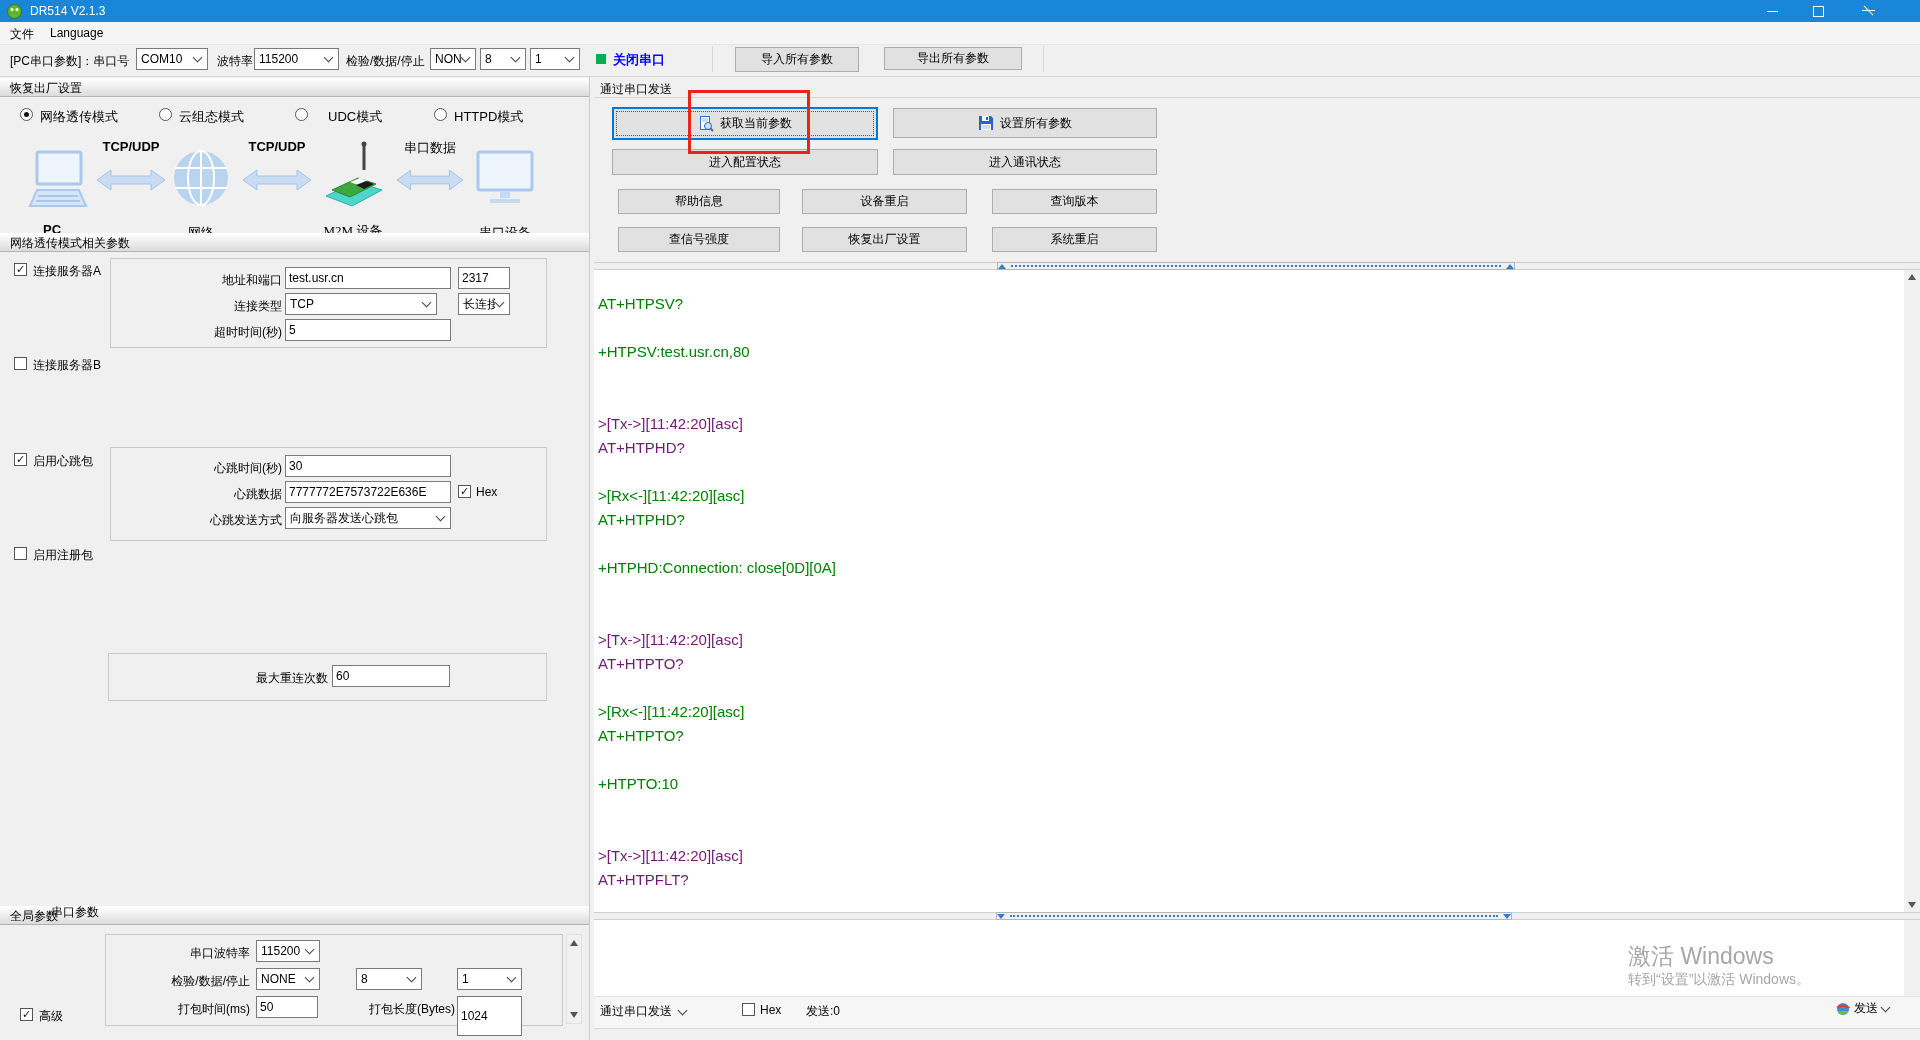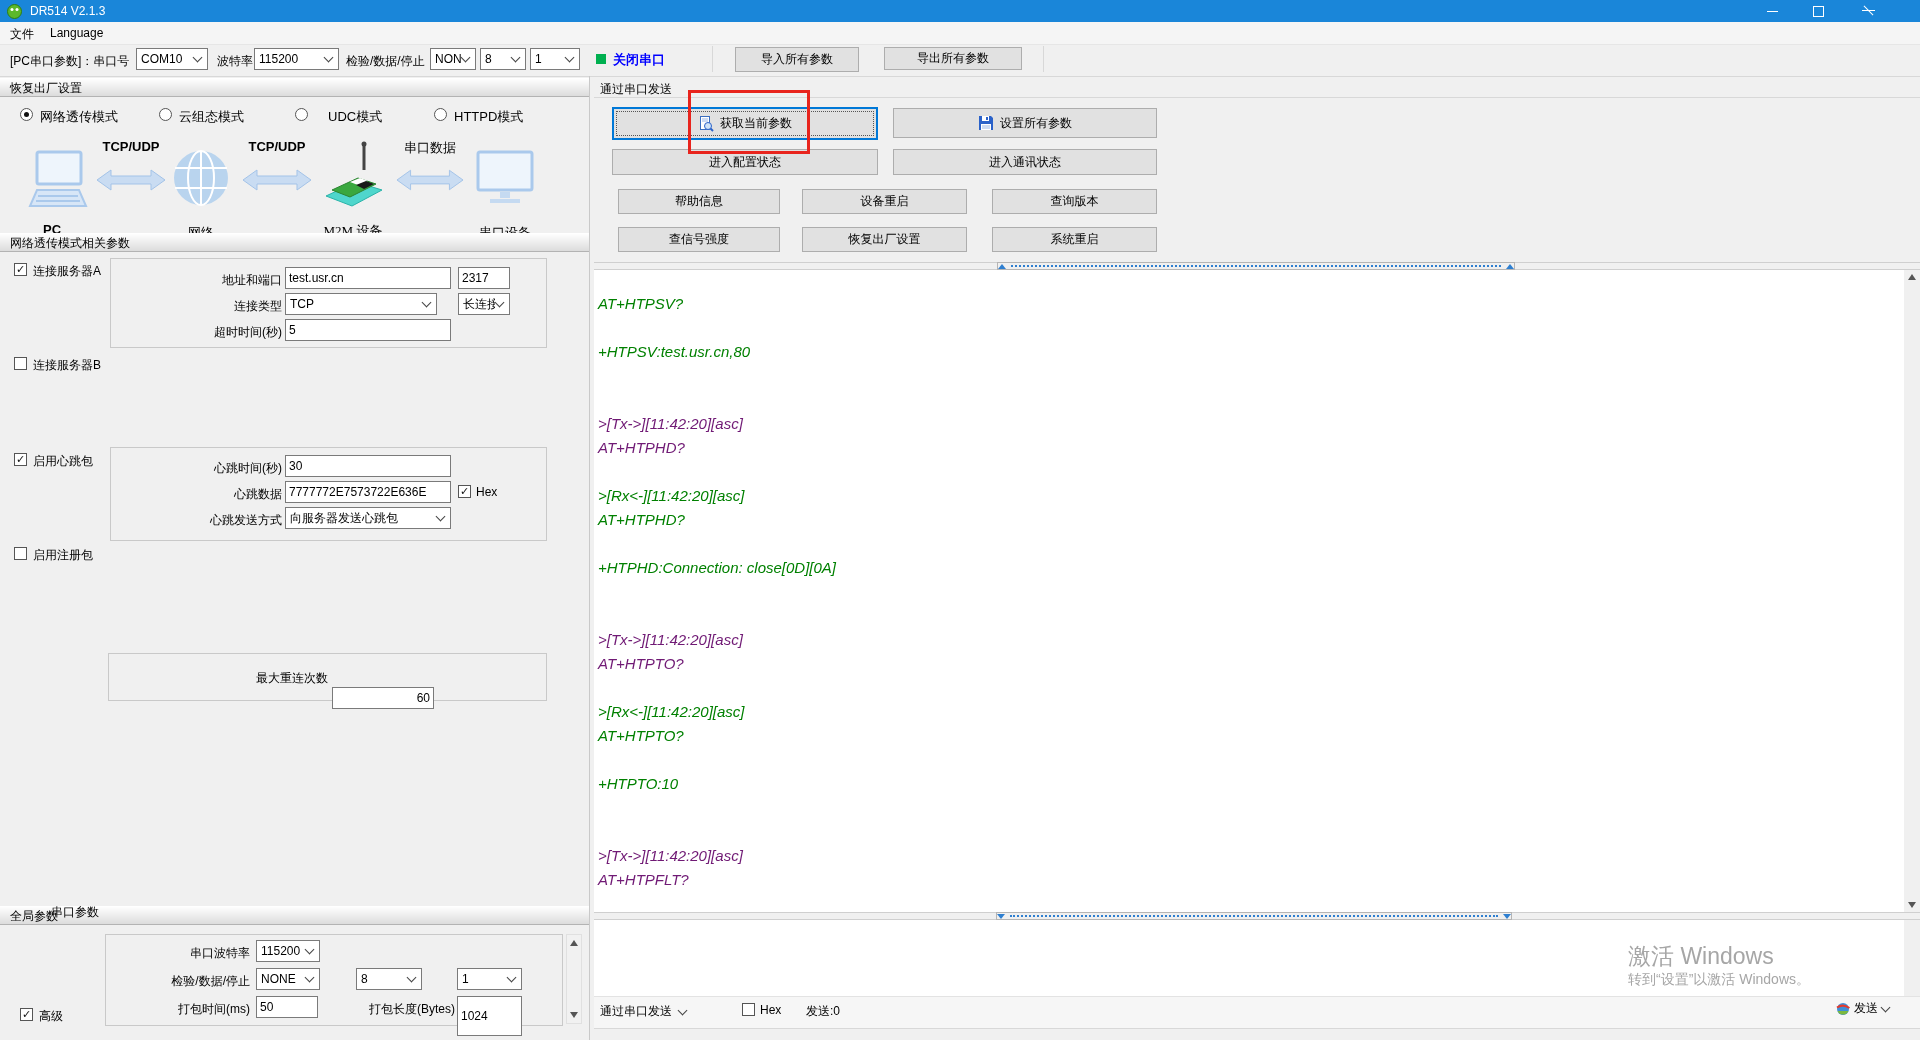--- a/index.html
+++ b/index.html
@@ -41,21 +41,21 @@
   .spl{position:absolute;left:594px;width:1326px;height:8px;background:#f0f0f0;border-top:1px solid #cfcfcf;border-bottom:1px solid #cfcfcf;box-sizing:border-box;}
   .spl-thumb{position:absolute;top:-1px;height:8px;background:#f0f0f0;border:1px solid #b5b5b5;display:flex;align-items:center;box-sizing:border-box;}
   .spl-dots{flex:1;height:0;border-top:2px dotted #2f7fd0;margin:0 5px;}
   .tri-up{width:0;height:0;border-left:4px solid transparent;border-right:4px solid transparent;border-bottom:5px solid #2f7fd0;}
   .tri-dn{width:0;height:0;border-left:4px solid transparent;border-right:4px solid transparent;border-top:5px solid #2f7fd0;}
   
   .sbar{position:absolute;background:#f1f1f1;border:1px solid #e0e0e0;box-sizing:border-box;}
   .arr-up{position:absolute;width:0;height:0;border-left:4px solid transparent;border-right:4px solid transparent;border-bottom:6px solid #555;}
   .arr-dn{position:absolute;width:0;height:0;border-left:4px solid transparent;border-right:4px solid transparent;border-top:6px solid #555;}
   
-  .logarea{position:absolute;left:594px;top:270px;width:1310px;height:642px;background:#fff;overflow:hidden;font-style:italic;}
+  .logarea{position:absolute;left:594px;top:270px;width:1310px;height:642px;background:#fff;overflow:hidden;}
   .loglines{margin-top:22px;padding-left:4px;}
   .logline{height:24px;line-height:24px;font-size:15px;white-space:pre;}
   .logline.green{color:#008000;}
   .logline.blue{color:#701a75;}
   .serif{font-family:"Liberation Serif","DejaVu Serif",serif;}
   .red-annot{position:absolute;border:3px solid #e8241d;background:transparent;z-index:50;}
   .watermark1{position:absolute;font-size:23px;color:#a6a6a6;font-weight:300;}
   .watermark2{position:absolute;font-size:14px;color:#a6a6a6;}
   .flatbtn{position:absolute;display:flex;align-items:center;font-size:12px;}
 </style>
@@ -216,21 +216,21 @@
   <div class="combo" style="left:285px;top:507px;width:166px;height:22px">
     <span class="val">向服务器发送心跳包</span>
       <span class="car"></span>
   </div>
 
   <span class="chk" style="left:14px;top:547px"></span>
   <div class="lbl" style="left:33px;top:547px">启用注册包</div>
 
   <div class="gbox" style="left:108px;top:653px;width:437px;height:46px"></div>
   <div class="lbl rlbl" style="left:210px;top:670px;width:118px">最大重连次数</div>
-  <input class="tbx" style="left: 332px; top: 687px; width: 102px; height: 22px; text-align: right;" readonly="" value="60">
+  <input class="tbx" style="left: 332px; top: 665px; width: 118px; height: 22px;" readonly="" value="60">
 
   <div class="ghdr" style="top:906px">全局参数</div>
   <div class="lbl" style="left:51px;top:904px">串口参数</div>
   <div class="gbox" style="left:105px;top:934px;width:456px;height:90px"></div>
   <div class="lbl rlbl" style="left:150px;top:945px;width:100px">串口波特率</div>
   <div class="combo" style="left:256px;top:940px;width:64px;height:22px">
     <span class="val">115200</span>
       <span class="car"></span>
   </div>
   <div class="lbl rlbl" style="left:150px;top:973px;width:100px">检验/数据/停止</div>

